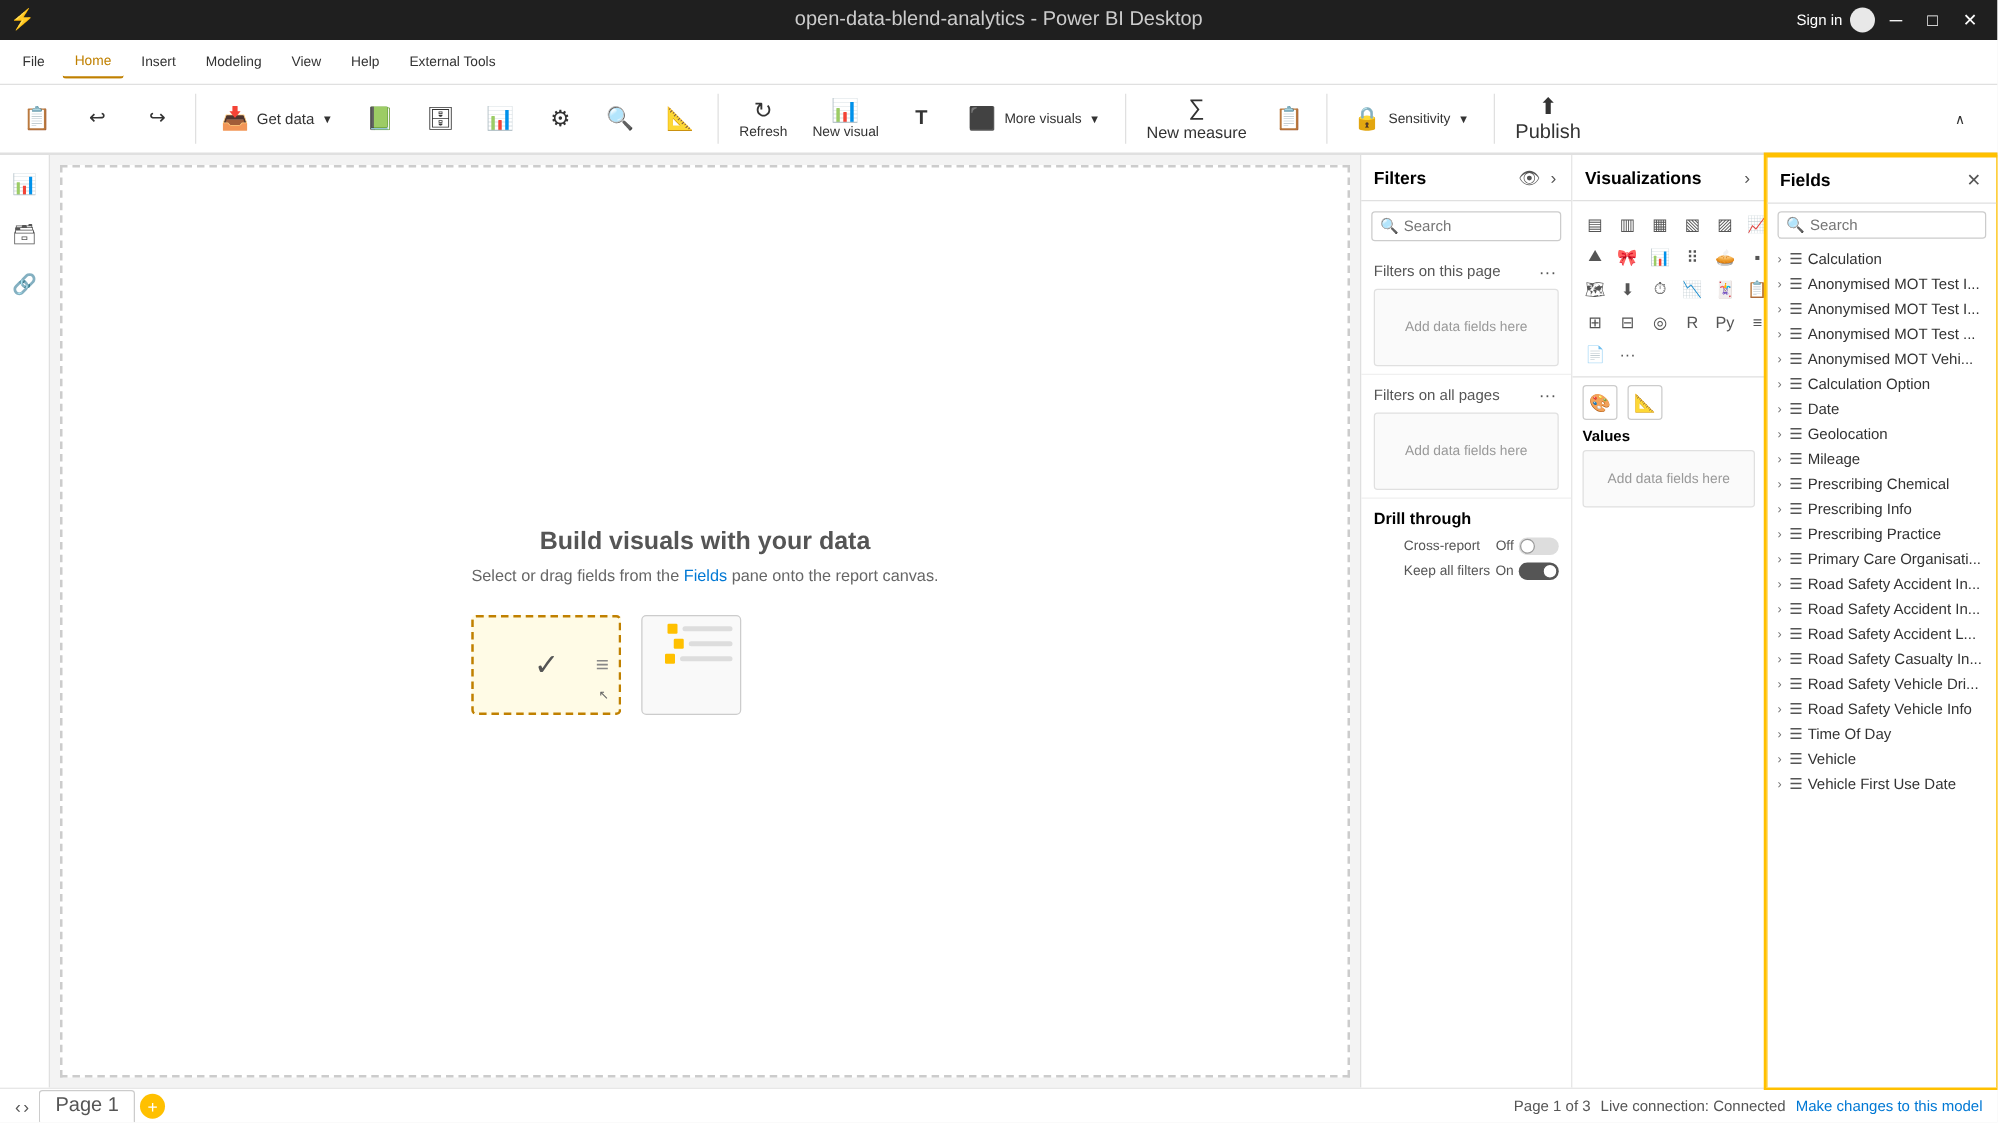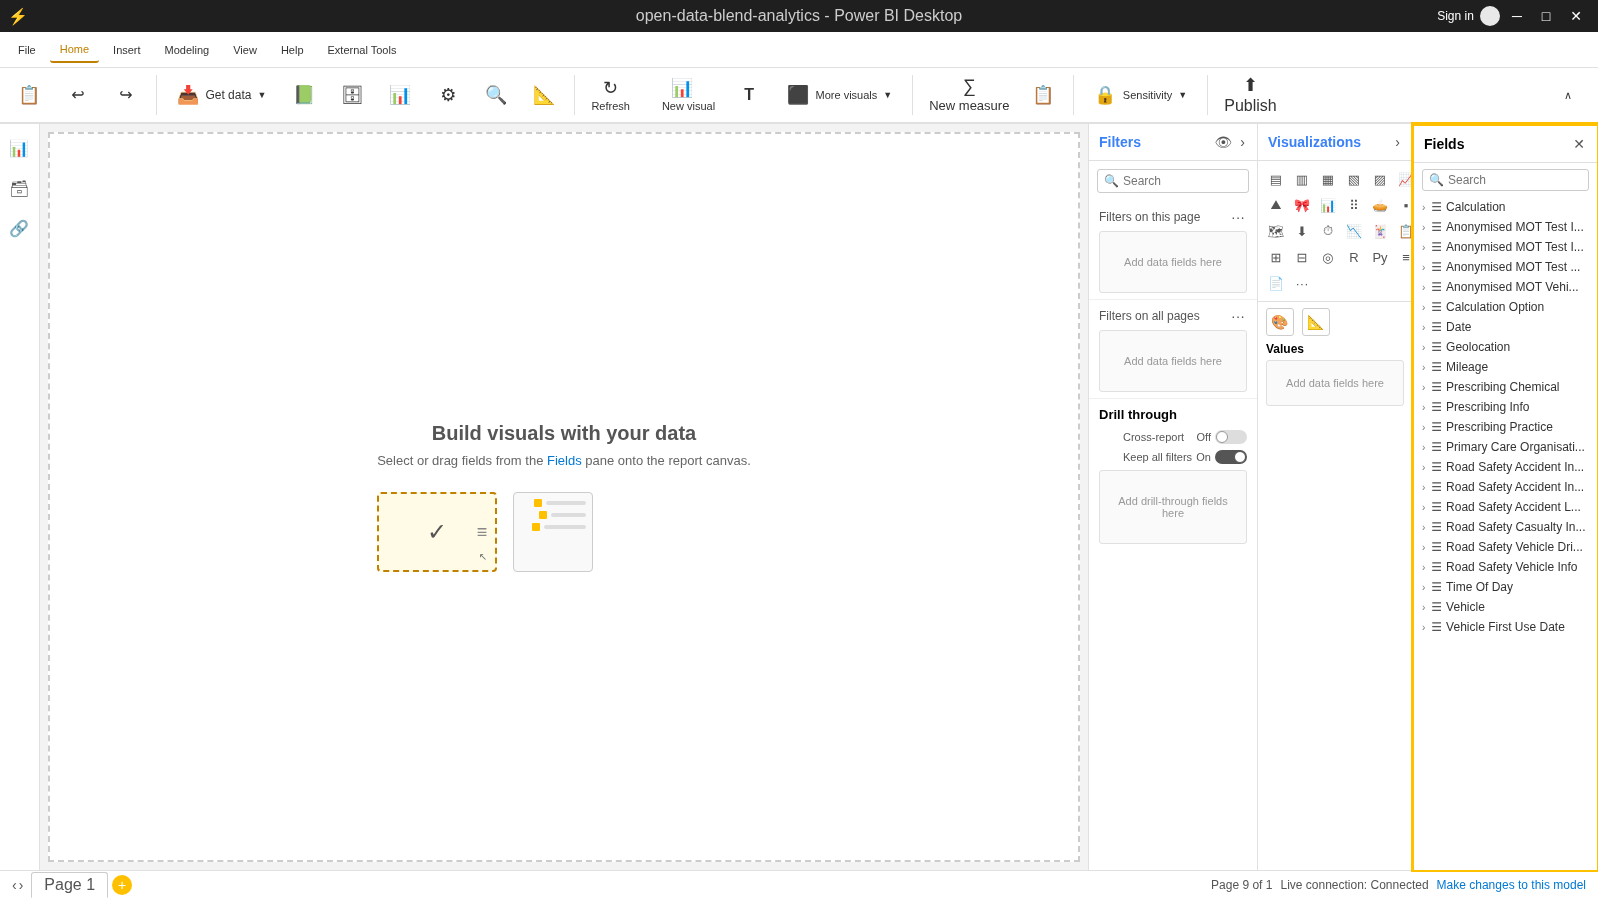--- a/index.html
+++ b/index.html
@@ -165,21 +165,21 @@
       display: flex;
       flex-direction: column;
     }
     .panel-header {
       display: flex;
       align-items: center;
       justify-content: space-between;
       padding: 8px 10px;
       border-bottom: 1px solid #e0e0e0;
     }
-    .panel-title { font-size: 14px; font-weight: 600; color: #3b82f6; }
+    .panel-title { font-size: 14px; font-weight: 600; color: #000000; }
     .panel-header-icons { display: flex; gap: 4px; }
     .panel-icon-btn { background: none; border: none; cursor: pointer; font-size: 14px; color: #555; padding: 2px; }
     .search-box {
       display: flex;
       align-items: center;
       margin: 8px;
       border: 1px solid #ccc;
       border-radius: 3px;
       padding: 4px 6px;
       gap: 4px;
@@ -399,21 +399,21 @@
   <button class="ribbon-btn">
       <span class="ribbon-icon">📐</span>
     </button>
   <div class="ribbon-divider"></div>
   <button class="ribbon-btn">
     <span class="ribbon-icon" style="font-size:18px;">↻</span>
     <span style="font-size:11px;">Refresh</span>
   </button>
   <button class="ribbon-btn">
     <span class="ribbon-icon">📊</span>
-    <span style="font-size:11px;margin-left:12px;">New visual</span>
+    <span style="font-size:11px;">New visual</span>
   </button>
   <button class="ribbon-btn">
       <span class="ribbon-icon" style="font-size:16px;font-weight:bold;">T</span>
     </button>
   <button class="ribbon-btn ribbon-btn-large">
     <span class="ribbon-icon">⬛</span>
     <span style="font-size:11px;">More visuals</span>
     <span style="font-size:9px;">▼</span>
   </button>
   <div class="ribbon-divider"></div>
@@ -532,21 +532,20 @@
         </div>
         <div class="drill-row">
           <span class="drill-label">Keep all filters</span>
           <div class="toggle-container">
             <span class="toggle-label">On</span>
             <div class="toggle-track on">
               <div class="toggle-thumb"></div>
             </div>
           </div>
         </div>
-        <div class="add-fields-box">Add drill-through fields here</div>
       </div>
     </div>
 
     <div class="viz-panel">
       <div class="panel-header">
         <span class="panel-title">Visualizations</span>
         <button class="panel-icon-btn">›</button>
       </div>
       <div class="viz-grid">
 
@@ -722,17 +721,17 @@
     <div class="nav-arrows">
       <button class="nav-arrow">‹</button>
       <button class="nav-arrow">›</button>
     </div>
     <div class="page-tabs">
       <div class="page-tab active">Page 1</div>
       <button class="page-add-btn">+</button>
     </div>
   </div>
   <div class="status-right">
-    <span>Page 9 of 1</span>
+    <span>Page 1 of 3</span>
     <span>Live connection: Connected</span>
     <a class="status-link">Make changes to this model</a>
   </div>
 </div>
 
 </body></html>

